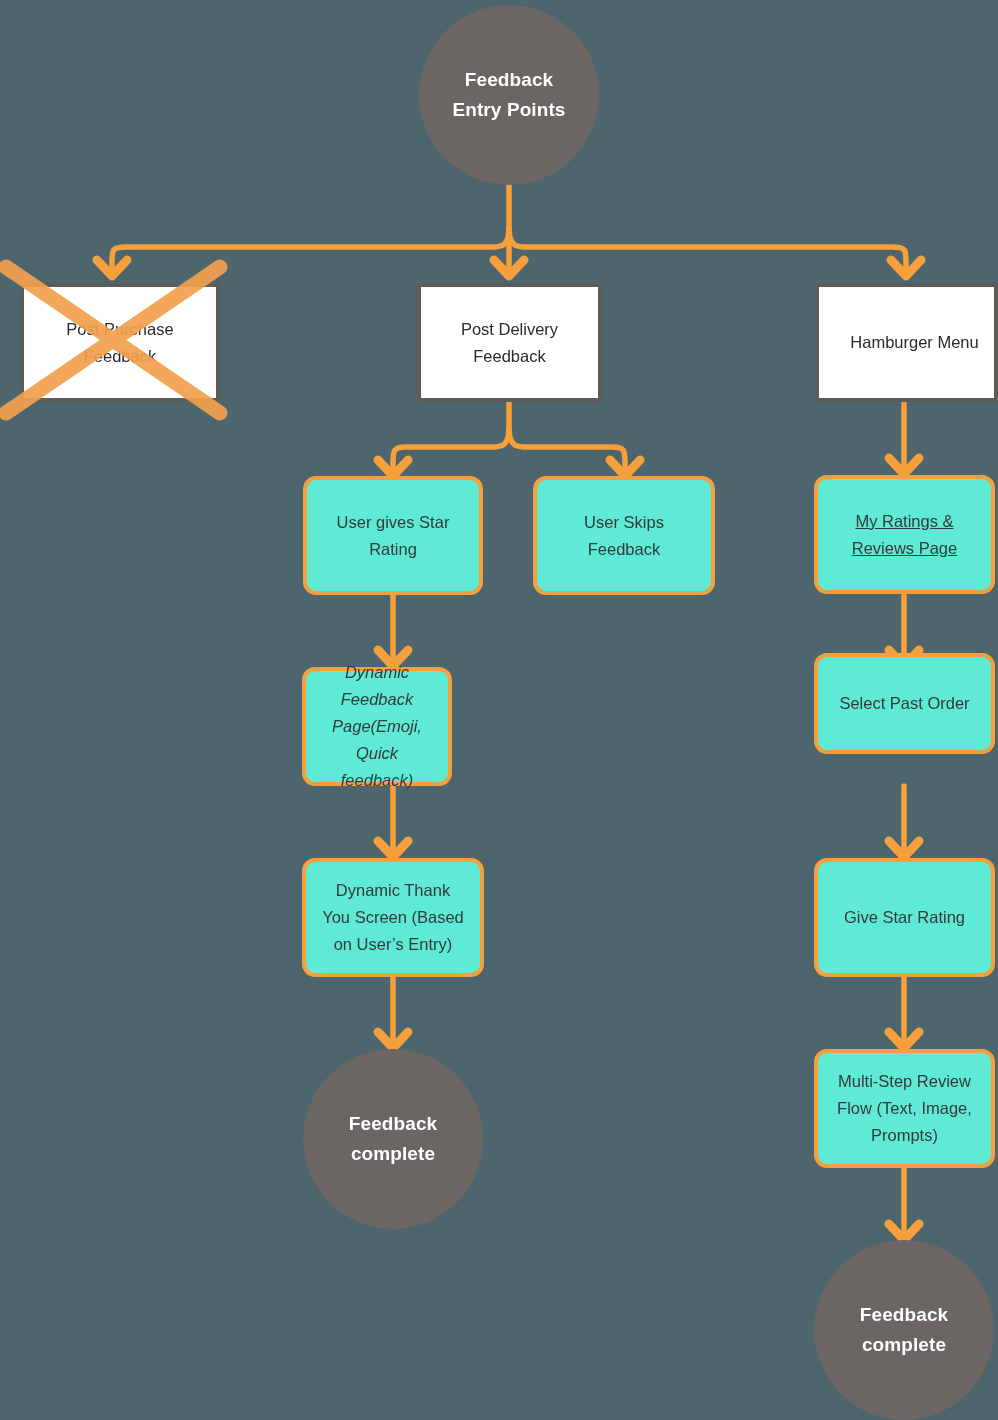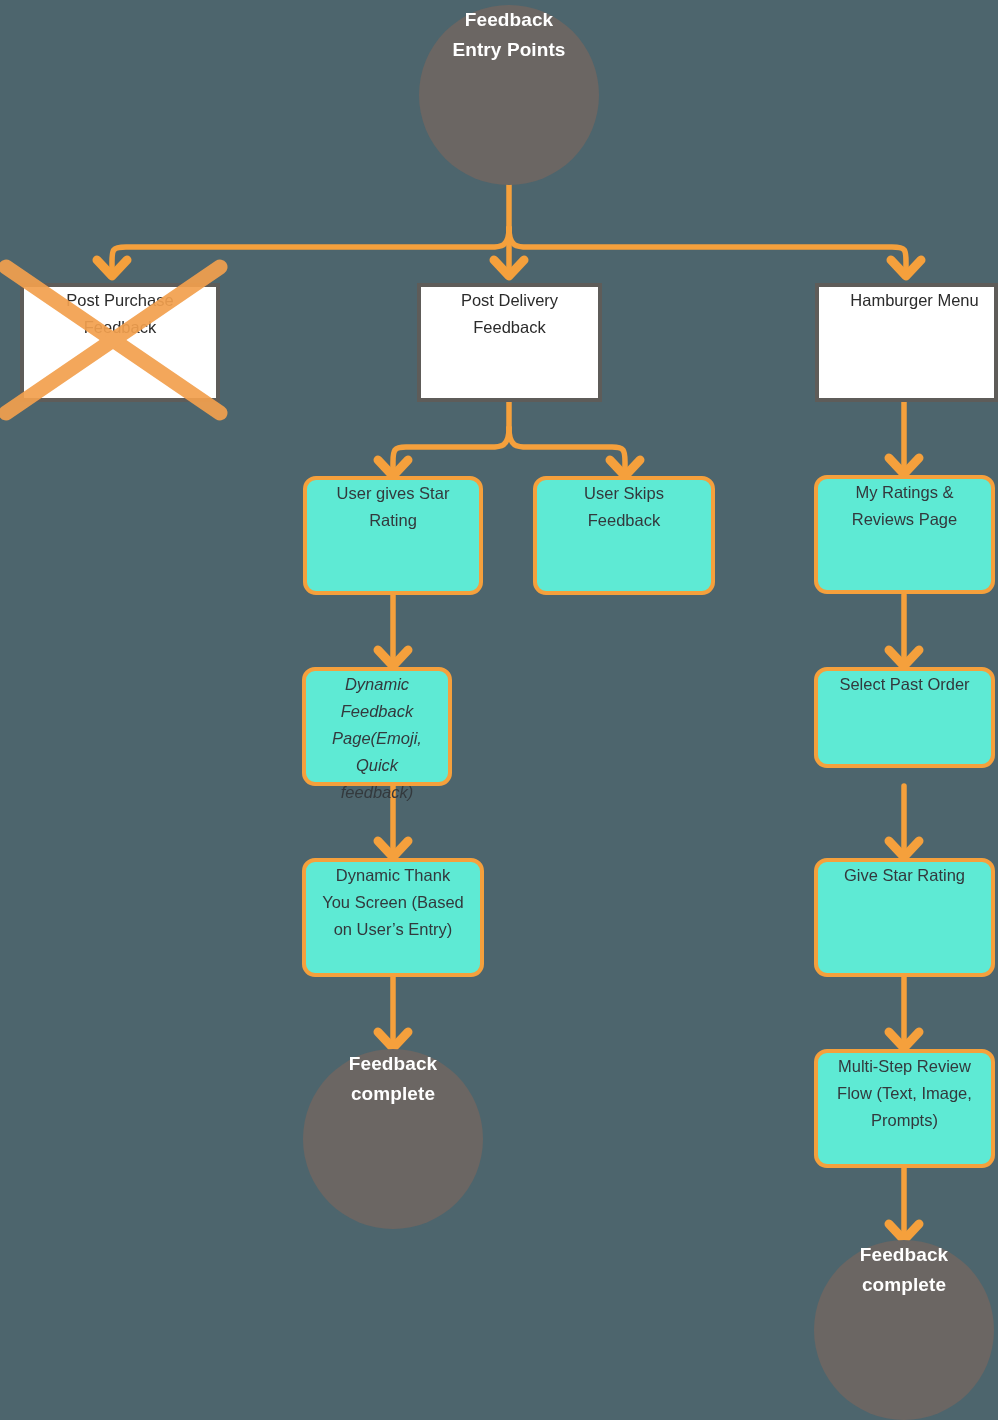--- a/index.html
+++ b/index.html
@@ -19,21 +19,21 @@
     position: absolute;
     left: 0;
     top: 0;
     width: 998px;
     height: 1420px;
   }
   .node {
     position: absolute;
     box-sizing: border-box;
     display: flex;
-    align-items: flex-start;
+    align-items: center;
     justify-content: center;
     text-align: center;
     z-index: 3;
   }
   
   .terminator {
     border-radius: 50%;
     background: #6b6663;
     color: #ffffff;
     font-weight: bold;
@@ -159,26 +159,26 @@
   <span class="nodetext">Dynamic Thank
 You Screen (Based
 on User’s Entry)</span>
 </div>
 
 <div class="node terminator" style="left:303px; top:1049px; width:180px; height:180px;">
   <span class="nodetext">Feedback
 complete</span>
 </div>
 
-<div class="node boxround" style="left:814px; top:475px; width:181px; height:119px;">
+<div class="node boxround" style="left:814px; top:475px; width:181px; height:119px;text-decoration:underline;">
   <span class="nodetext">My Ratings &amp;
 Reviews Page</span>
 </div>
 
-<div class="node boxround" style="left:814px; top:667px; width:181px; height:101px;">
+<div class="node boxround" style="left:814px; top:653px; width:181px; height:101px;">
   <span class="nodetext">Select Past Order</span>
 </div>
 
 <div class="node boxround" style="left:814px; top:858px; width:181px; height:119px;">
   <span class="nodetext">Give Star Rating</span>
 </div>
 
 <div class="node boxround" style="left:814px; top:1049px; width:181px; height:119px;">
   <span class="nodetext">Multi-Step Review
 Flow (Text, Image,

